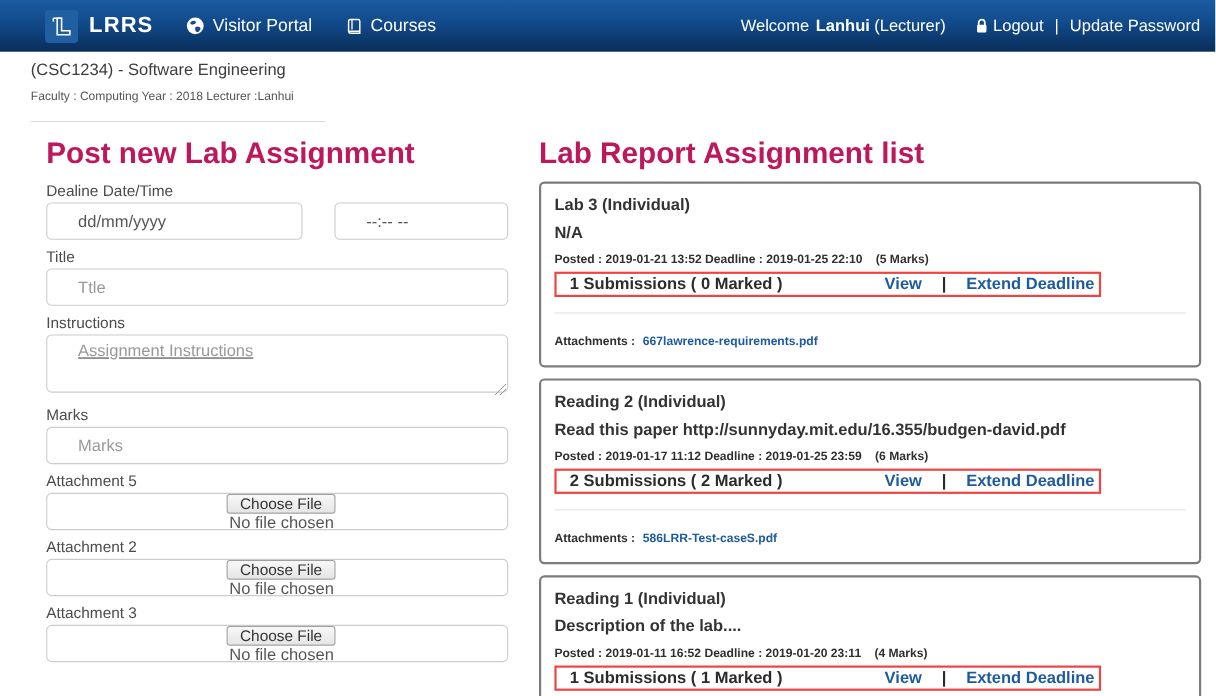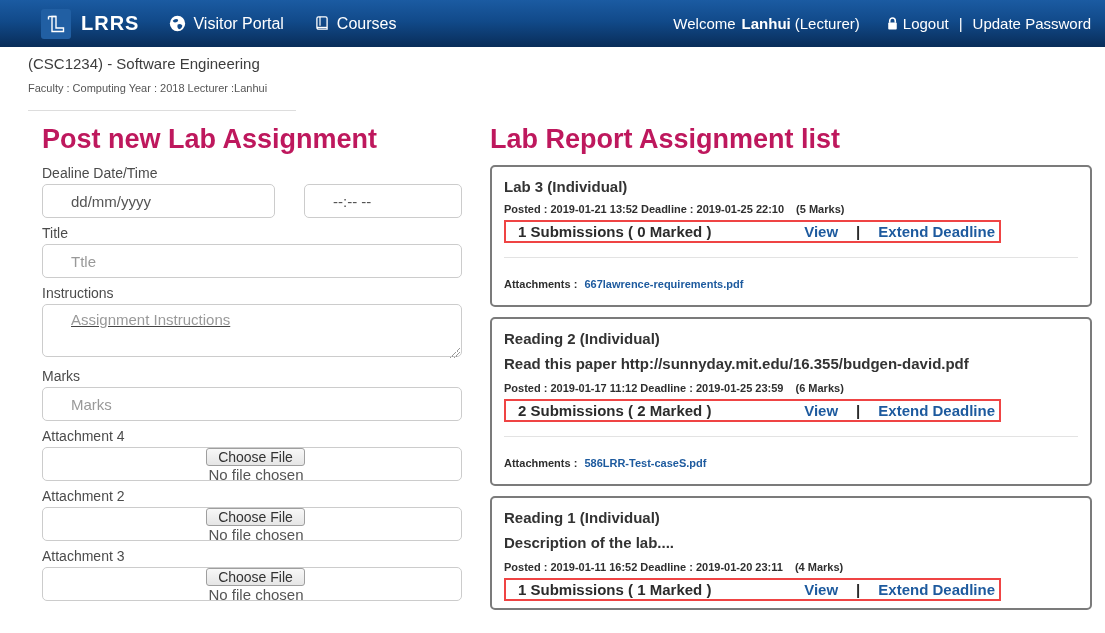--- a/index.html
+++ b/index.html
@@ -7,21 +7,21 @@
     font-family:"Liberation Sans", sans-serif; }
 
   
   .navbar { height:47px; background:linear-gradient(180deg,#1b5ba2 0%,#114a8a 45%,#092d59 100%);
     display:flex; align-items:center; padding:0 14px 0 41px; color:#fff; }
   .brand-wrap { display:flex; align-items:center; cursor:pointer; }
   .logo-box { width:30px; height:30px; background:#215fa3; border-radius:3px;
     display:flex; align-items:center; justify-content:center; }
   .brand-text { font-size:20px; font-weight:600; letter-spacing:1px; margin-left:10px; color:#fff; }
   .nav-links { display:flex; align-items:center; margin-left:30px; }
-  .nav-link { display:flex; align-items:flex-start; margin-right:30px; font-size:16px; color:#fff; cursor:pointer; }
+  .nav-link { display:flex; align-items:center; margin-right:30px; font-size:16px; color:#fff; cursor:pointer; }
   .nav-link svg { margin-right:7px; }
   .nav-right { margin-left:auto; display:flex; align-items:center; font-size:15px; white-space:nowrap; }
   .nav-right .welcome { margin-right:6px; }
   .nav-right .uname { font-weight:700; margin-right:4px; }
   .nav-right .role { margin-right:26px; }
   .nav-right .lock { display:flex; align-items:center; margin-right:4px; }
   .nav-right .navlink2 { cursor:pointer; }
   .nav-right .pipe { margin:0 10px; }
 
   
@@ -142,21 +142,21 @@
 
     <div class="form-label">Instructions</div>
     <div class="ta-wrap">
       <textarea class="form-control" placeholder="Assignment Instructions" style=""></textarea>
       <div class="resize-grip"></div>
     </div>
 
     <div class="form-label">Marks</div>
     <input class="form-control" type="text" placeholder="Marks" style="">
 
-    <div class="form-label">Attachment 4</div>
+    <div class="form-label">Attachment 5</div>
     <div class="file-box">
       <button class="file-btn">Choose File</button>
       <span class="file-text">No file chosen</span>
     </div>
 
     <div class="form-label">Attachment 2</div>
     <div class="file-box">
       <button class="file-btn">Choose File</button>
       <span class="file-text">No file chosen</span>
     </div>
@@ -166,20 +166,21 @@
       <button class="file-btn">Choose File</button>
       <span class="file-text">No file chosen</span>
     </div>
   </div>
 
   <div class="col-right">
     <div class="section-heading">Lab Report Assignment list</div>
 
     <div class="card">
       <div class="card-title">Lab 3 (Individual)</div>
+      <div class="card-desc">N/A</div>
       <div class="posted-line">
         <span>Posted : 2019-01-21 13:52 Deadline : 2019-01-25 22:10</span>
         <span class="marks">(5 Marks)</span>
       </div>
       <div class="sub-box">
         <span class="sub-count">1 Submissions ( 0 Marked )</span>
         <a>View</a>
         <span class="sep">|</span>
         <a>Extend Deadline</a>
       </div>

